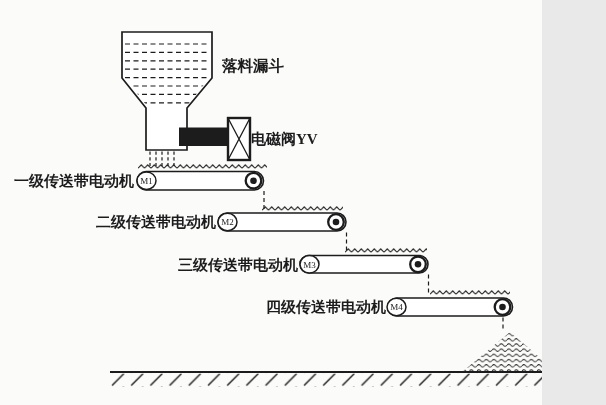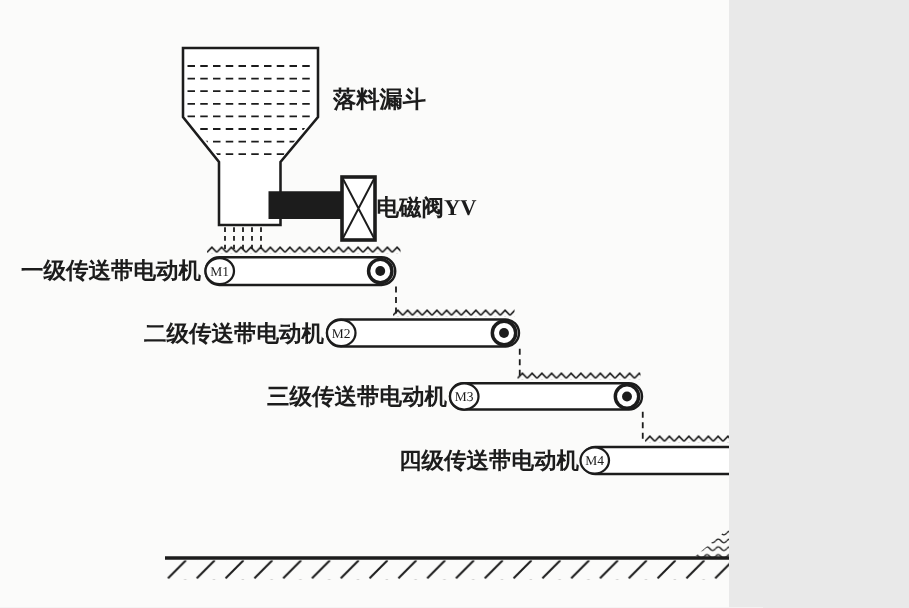--- a/index.html
+++ b/index.html
@@ -1,17 +1,17 @@
 <!DOCTYPE html>
 <html><head>
 <meta charset="utf-8">
 <style>
   html,body{margin:0;padding:0;}
   body{background:#e9e9e9;font-family:"Liberation Serif","DejaVu Serif",serif;}
-  .canvas{position:relative;width:486px;height:405px;background:#fbfbfa;overflow:hidden;}
+  .canvas{position:relative;width:542px;height:405px;background:#fbfbfa;overflow:hidden;}
   svg{display:block;}
   text{fill:#1c1c1c;}
   .lbl{font-size:15px;font-weight:bold;}
   .lbl-big{font-size:15.5px;font-weight:bold;}
   .motor-lbl{font-size:9px;font-weight:normal;}
 </style>
 </head>
 <body>
 
 <div class="canvas">

